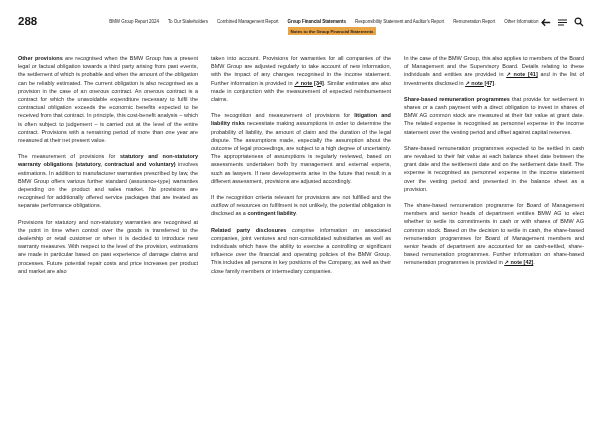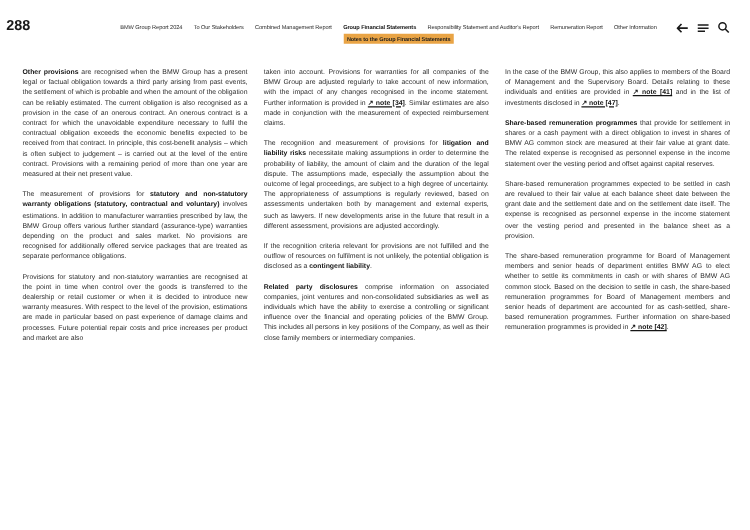--- a/index.html
+++ b/index.html
@@ -8,21 +8,21 @@
     background:#ffffff;
     font-family:"Liberation Sans", sans-serif;
     color:#222;
     overflow:hidden;
     position:relative;
   }
   
   .header {
     display:flex;
     align-items:flex-start;
-    padding:16px 16px 0 5px;
+    padding:16px 16px 0 18px;
   }
   .page-number {
     font-size:11.5px;
     font-weight:bold;
     color:#1a1a1a;
     line-height:10px;
   }
   .top-nav {
     display:flex;
     gap:9px;

